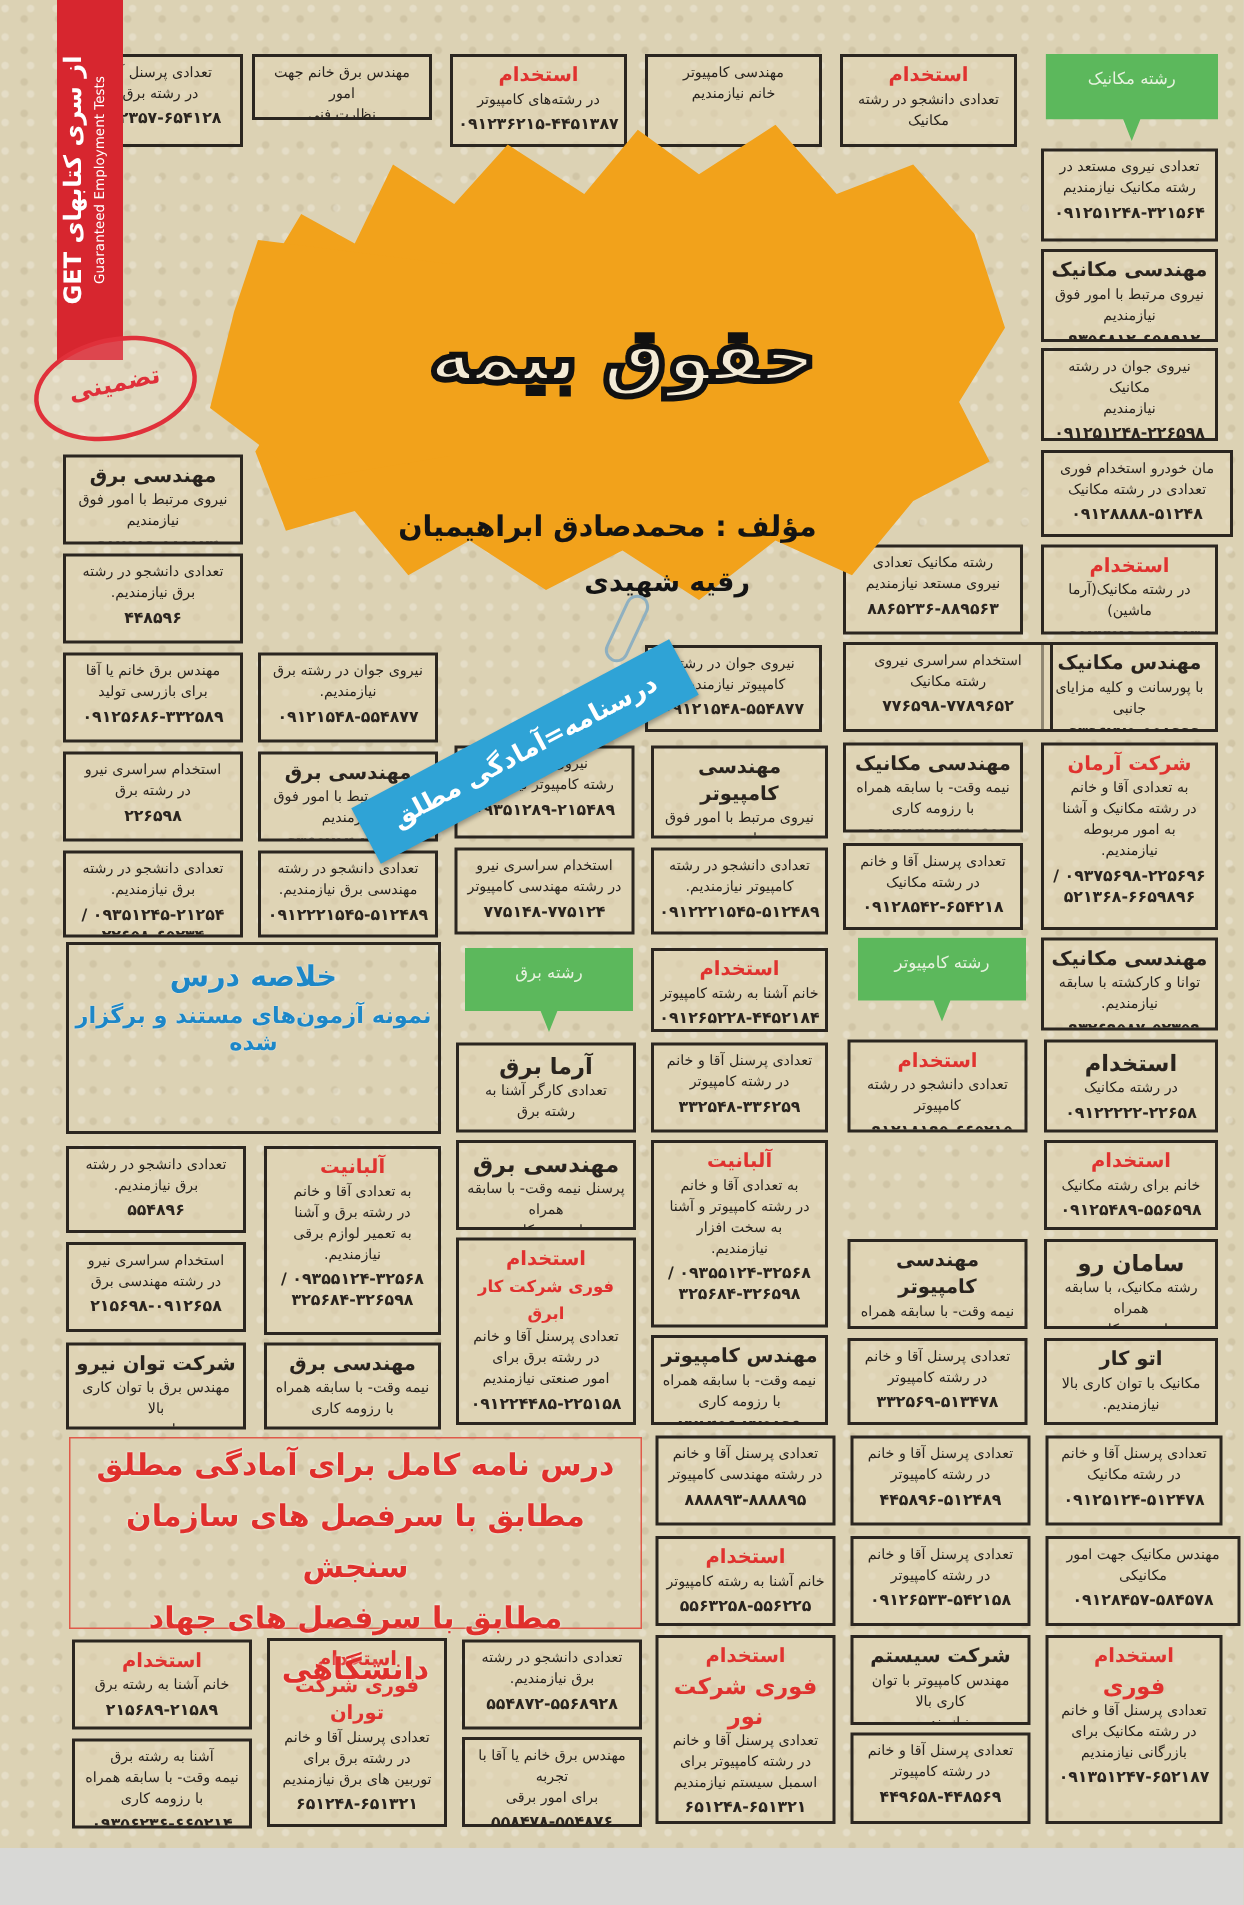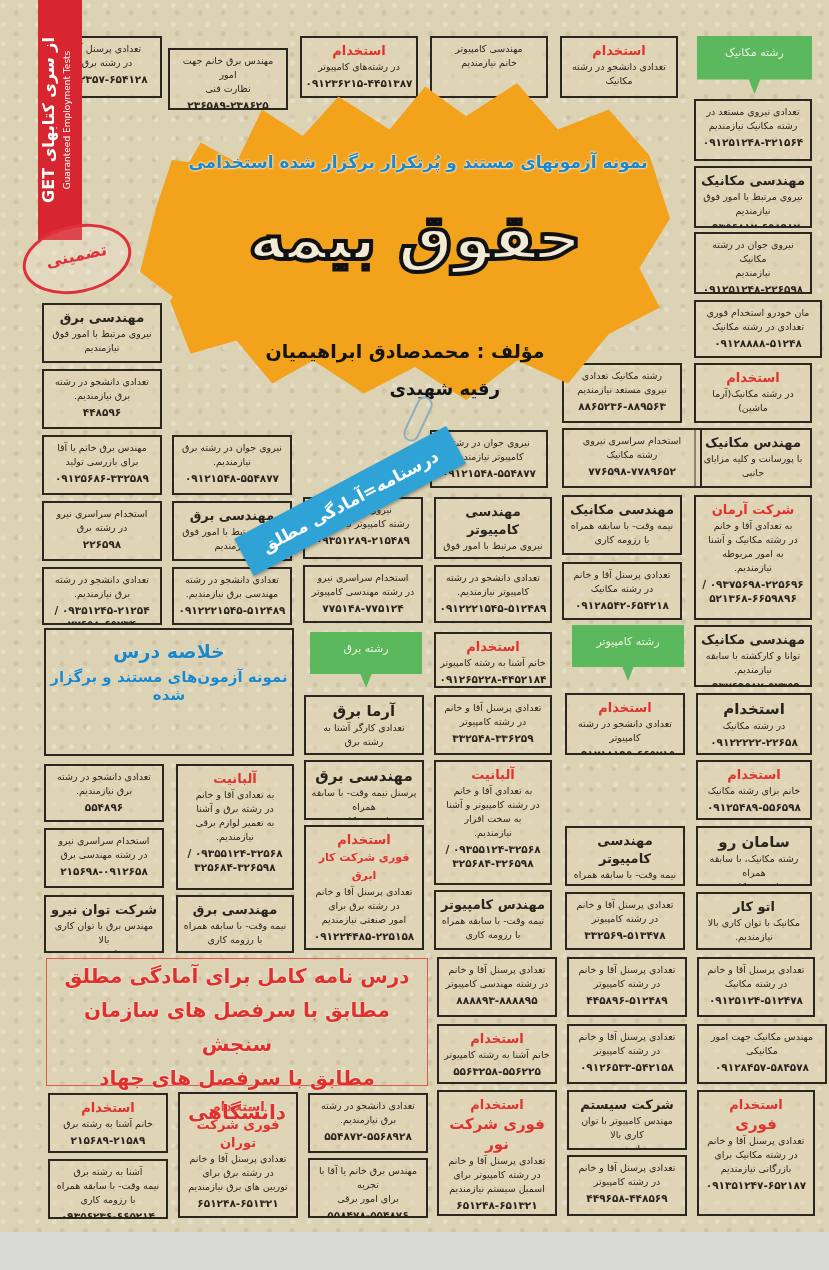--- a/index.html
+++ b/index.html
@@ -19,21 +19,21 @@
   .tag{position:absolute;background:#5cb85c;color:#e8f3e0;direction:rtl;text-align:center;font-size:11px;
        clip-path:polygon(0 0,100% 0,100% 75%,55% 75%,50% 100%,45% 75%,0 75%);}
   .tag span{display:block;padding-top:10px;}
   .splash{position:absolute;left:160px;top:70px;width:510px;height:330px;background:#f2a21b;
     clip-path:polygon(3% 35%,8% 22%,15% 28%,20% 12%,28% 20%,35% 8%,45% 18%,52% 5%,60% 14%,70% 4%,78% 18%,88% 12%,96% 26%,100% 45%,94% 60%,98% 72%,88% 80%,80% 95%,70% 88%,60% 100%,50% 90%,40% 98%,30% 88%,22% 95%,15% 82%,6% 86%,2% 70%,8% 55%);}
   .splash2{position:absolute;left:140px;top:160px;width:160px;height:160px;background:#f2a21b;
     clip-path:polygon(20% 0,100% 10%,100% 90%,40% 100%,0 70%,10% 30%);}
   .subtitle{position:absolute;left:188px;top:152px;width:460px;text-align:center;direction:rtl;color:#1d87c7;
     font-weight:bold;font-size:17px;text-shadow:0 0 2px #fff,0 0 3px #fff;}
   .title{position:absolute;left:205px;top:188px;width:420px;text-align:center;direction:rtl;
-    font-size:62px;font-weight:bold;color:#f3ead5;-webkit-text-stroke:4px #111;letter-spacing:4px;line-height:100px;}
+    font-size:48px;font-weight:bold;color:#f3ead5;-webkit-text-stroke:4px #111;letter-spacing:4px;line-height:100px;}
   .author{position:absolute;left:240px;top:340px;width:330px;text-align:center;direction:rtl;font-weight:bold;font-size:19px;color:#141414;}
   .author2{position:absolute;left:330px;top:378px;width:170px;text-align:right;direction:rtl;font-weight:bold;font-size:18px;color:#141414;}
   .ribbon{position:absolute;left:230px;top:480px;width:240px;height:42px;background:#2fa3d6;color:#fff;direction:rtl;
     transform:rotate(-28deg);text-align:center;font-weight:bold;font-size:17px;line-height:42px;box-shadow:0 2px 3px rgba(0,0,0,.3);}
   .clip{position:absolute;left:410px;top:395px;width:12px;height:44px;border:2px solid #8fb0c0;border-radius:8px;transform:rotate(25deg);}
   .sidebar{position:absolute;left:38px;top:0;width:44px;height:240px;background:#d7262f;}
   .sidebar .t{position:absolute;left:-86px;top:98px;width:216px;height:44px;transform:rotate(-90deg);color:#fff;text-align:center;}
   .sidebar .fa{font-weight:bold;font-size:16px;line-height:22px;direction:rtl;}
   .sidebar .en{font-size:9px;line-height:14px;}
   .stamp{position:absolute;left:22px;top:225px;width:104px;height:62px;border:3px solid #e0303a;border-radius:50%;
@@ -49,21 +49,21 @@
 </head>
 <body>
 
 <div class="cover">
 
   <div class="ad" style="left:52px;top:36px;width:110px;height:62px;">
       <div class="l">تعدادی پرسنل آقا</div>
       <div class="l">در رشته برق</div>
       <div class="p">۹۱۲۳۵۷-۶۵۴۱۲۸</div>
     </div>
-  <div class="ad" style="left:168px;top:36px;width:120px;height:62px;margin-top:12px;">
+  <div class="ad" style="left:168px;top:36px;width:120px;height:44px;">
       <div class="l">مهندس برق خانم جهت امور</div>
       <div class="l">نظارت فنی</div>
       <div class="p">۲۳۶۵۸۹-۲۳۸۶۲۵</div>
     </div>
   <div class="ad" style="left:300px;top:36px;width:118px;height:62px;">
       <div class="h red">استخدام</div>
       <div class="l">در رشته‌های کامپیوتر</div>
       <div class="p">۰۹۱۲۳۶۲۱۵-۴۴۵۱۳۸۷</div>
     </div>
   <div class="ad" style="left:430px;top:36px;width:118px;height:62px;">
@@ -416,21 +416,20 @@
       <div class="p">۵۵۴۸۷۲-۵۵۶۸۹۲۸</div>
     </div>
   <div class="ad" style="left:308px;top:1158px;width:120px;height:60px;">
       <div class="l">مهندس برق خانم یا آقا با تجربه</div>
       <div class="l">برای امور برقی</div>
       <div class="p">۵۵۸۴۷۸-۵۵۴۸۷۶</div>
     </div>
 
   <div class="splash"></div>
   <div class="splash2"></div>
-  <div class="subtitle">نمونه آزمونهای مستند و پُرتکرار برگزار شده استخدامی</div>
   <div class="title">حقوق بیمه</div>
   <div class="author">مؤلف : محمدصادق ابراهیمیان</div>
   <div class="author2">رقیه شهیدی</div>
   <div class="clip"></div>
   <div class="ribbon">درسنامه=آمادگی مطلق</div>
 
   <div class="sidebar">
     <div class="t">
       <div class="fa">از سری کتابهای GET</div>
       <div class="en">Guaranteed Employment Tests</div>

